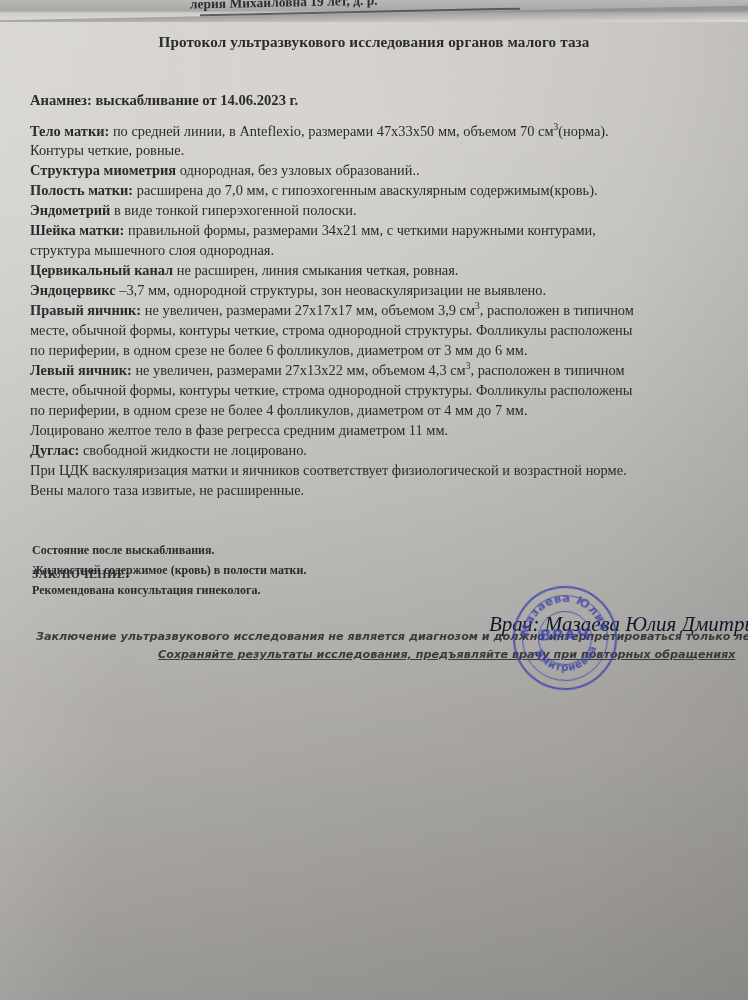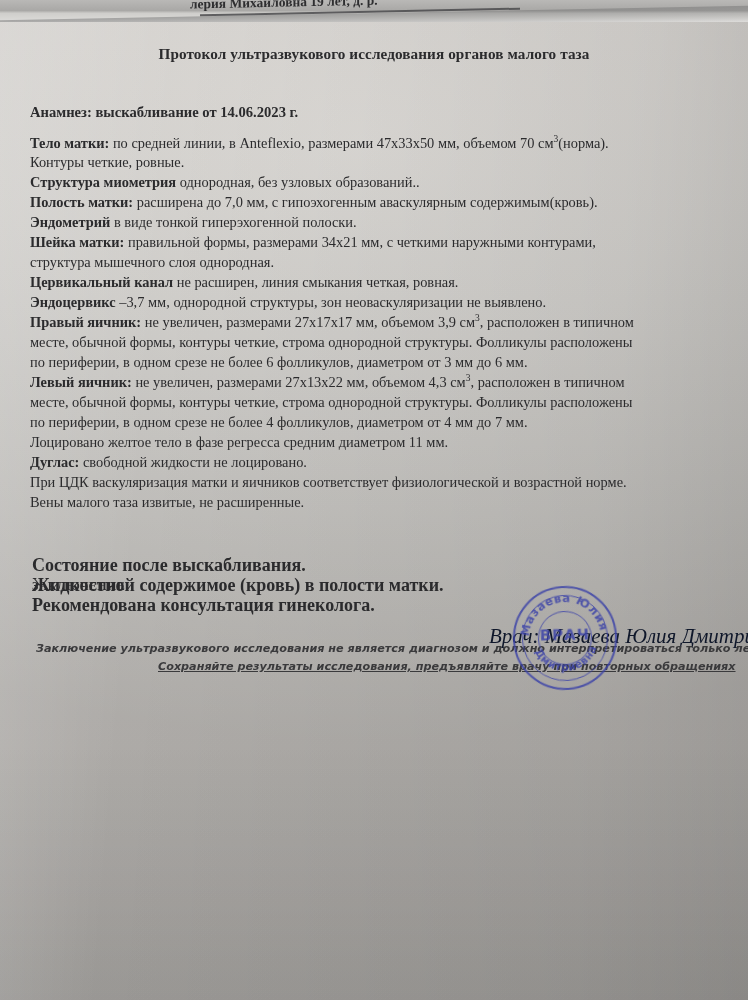--- a/index.html
+++ b/index.html
@@ -43,21 +43,21 @@
     font-weight:bold;font-size:13.5px;color:#2e2e30;white-space:nowrap;
     transform:skewY(-1.2deg);
   }
   #clip-underline{
     position:absolute;left:200px;top:11px;width:320px;height:1.6px;
     background:#4a4a4c;transform:skewY(-1.2deg);opacity:.85;
   }
 
   
   #doc{
-    position:absolute;left:0;top:12px;width:748px;height:748px;
+    position:absolute;left:0;top:0;width:748px;height:748px;
     color:#2b2b2d;
   }
   .title{
     text-align:center;font-weight:bold;font-size:15.2px;
     margin:0;padding:0;letter-spacing:.1px;
   }
   .t1{position:absolute;left:0;top:33px;width:748px;}
   .t2{position:absolute;left:0;top:56px;width:748px;font-weight:normal;font-size:14.4px;}
 
   .line{
@@ -65,21 +65,21 @@
     font-size:14.4px;line-height:19.6px;white-space:nowrap;
   }
   .line b{font-weight:bold;}
   .anamnez{left:30px;font-weight:bold;font-size:14.6px;}
   sup{font-size:9.5px;vertical-align:super;line-height:0;}
 
   .concl-h{
     position:absolute;left:32px;font-weight:bold;font-size:12px;letter-spacing:.4px;margin-top:46px;
   }
   .concl{
-    position:absolute;left:32px;font-weight:bold;font-size:18px;
+    position:absolute;left:32px;font-weight:bold;font-size:12px;
   }
 
   .doctor{
     position:absolute;left:489px;top:612px;
     font-style:italic;font-weight:normal;font-size:21px;
     white-space:nowrap;color:#0f172a;
   }
 
   .disc{
     position:absolute;

